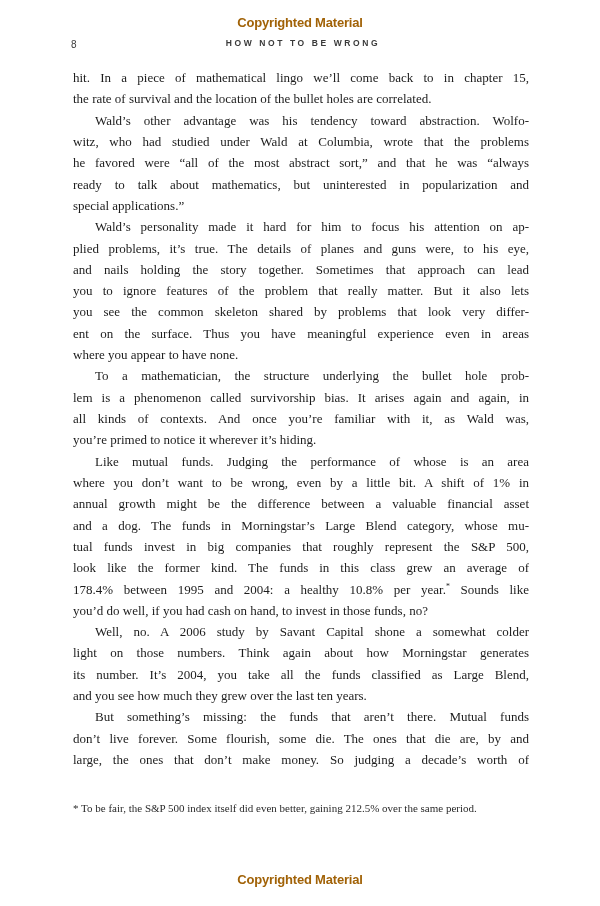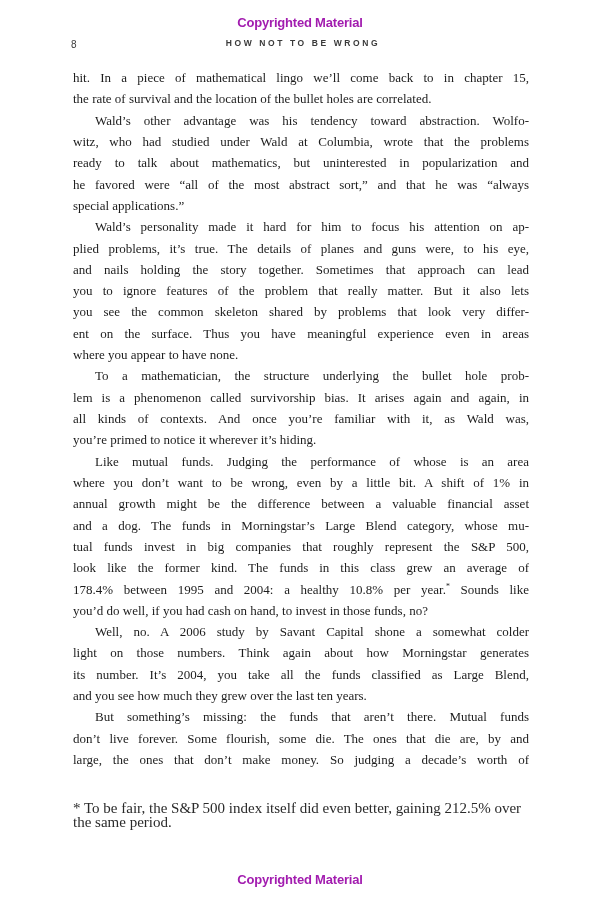--- a/index.html
+++ b/index.html
@@ -15,21 +15,21 @@
   }
   .watermark {
     position: absolute;
     left: 0;
     width: 100%;
     text-align: center;
     font-family: "Liberation Sans", sans-serif;
     font-weight: 700;
     font-size: 13px;
     letter-spacing: -0.2px;
-    color: #a21caf;
+    color: #a16207;
   }
   .watermark.top { top: 15px; }
   .watermark.bottom { top: 872px; }
   .running-row {
     position: absolute;
     top: 38px;
     left: 0;
     width: 100%;
     height: 14px;
   }
@@ -70,21 +70,21 @@
   }
   .line.lastline { text-align-last: left; }
   .line.indent { text-indent: 22px; }
   .it { }
   .sup { vertical-align: super; font-size: 0.6em; line-height: 0; }
   .footnote {
     position: absolute;
     top: 801px;
     left: 73px;
     width: 456px;
-    font-size: 15px;
+    font-size: 11px;
     line-height: 14px;
     color: #2a2a2a;
   }
 </style>
 </head>
 <body>
 
 <div class="page">
 
   <div class="watermark top">Copyrighted Material</div>
@@ -95,22 +95,22 @@
   </div>
 
   <div class="body-text">
       <div class="para">
         <div class="line">hit. In a piece of mathematical lingo we’ll come back to in chapter 15,</div>
         <div class="line lastline">the rate of survival and the location of the bullet holes are <span class="it">correlated</span>.</div>
       </div>
       <div class="para">
         <div class="line indent">Wald’s other advantage was his tendency toward abstraction. Wolfo-</div>
         <div class="line">witz, who had studied under Wald at Columbia, wrote that the problems</div>
+        <div class="line">he favored were “all of the most abstract sort,” and that he was “always</div>
         <div class="line">ready to talk about mathematics, but uninterested in popularization and</div>
-        <div class="line">he favored were “all of the most abstract sort,” and that he was “always</div>
         <div class="line lastline">special applications.”</div>
       </div>
       <div class="para">
         <div class="line indent">Wald’s personality made it hard for him to focus his attention on ap-</div>
         <div class="line">plied problems, it’s true. The details of planes and guns were, to his eye,</div>
         <div class="line">and nails holding the story together. Sometimes that approach can lead</div>
         <div class="line">you to ignore features of the problem that really matter. But it also lets</div>
         <div class="line">you see the common skeleton shared by problems that look very differ-</div>
         <div class="line">ent on the surface. Thus you have meaningful experience even in areas</div>
         <div class="line lastline">where you appear to have none.</div>

